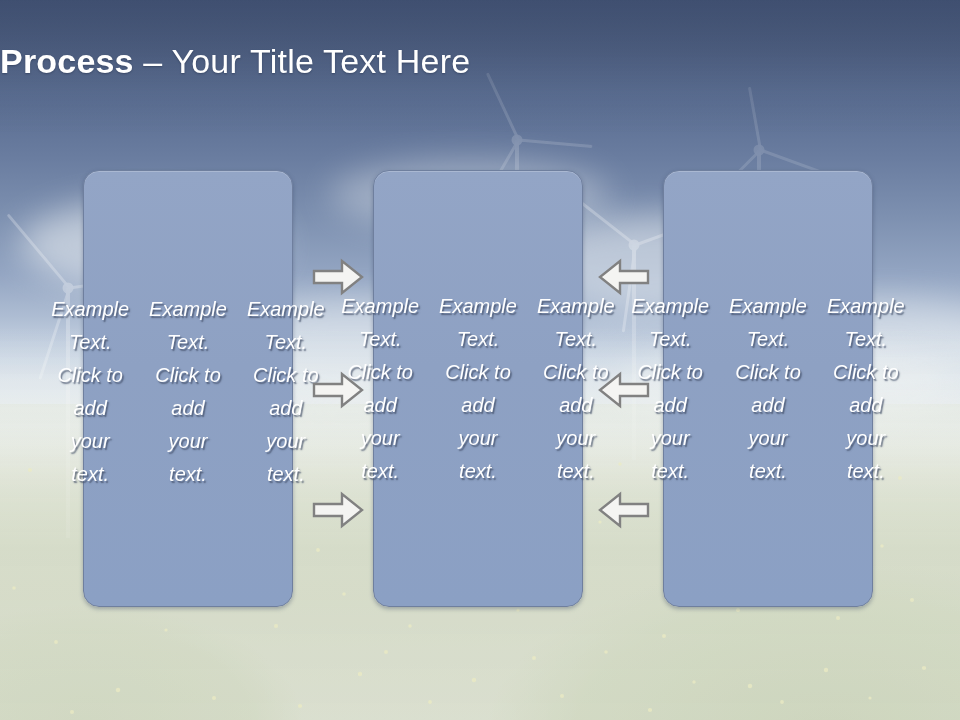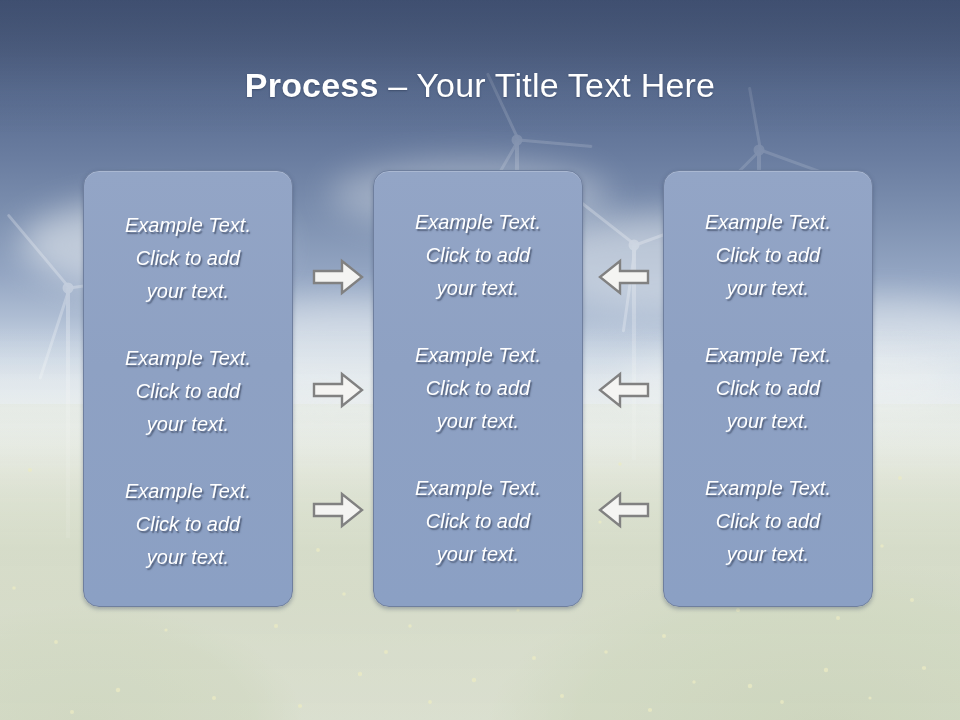--- a/index.html
+++ b/index.html
@@ -92,22 +92,22 @@
     background: linear-gradient(to bottom, rgba(255,255,255,0) 45%, rgba(238,241,232,.45) 62%, rgba(238,241,232,.42) 100%);
   }
   
   .bg-titleband {
     position: absolute; left: 0; right: 0; top: 0; height: 132px;
     background: linear-gradient(to bottom, rgba(58,73,104,.55), rgba(86,103,135,.18) 70%, rgba(120,136,166,0));
   }
 
   
   .title {
-    position: absolute; left: 0; right: 0; top: 64px;
-    text-align: center;
+    position: absolute; left: 0; right: 0; top: 40px;
+    text-align: left;
     color: #ffffff;
     font-size: 34px;
     line-height: 42px;
     letter-spacing: .2px;
     white-space: pre;
     text-shadow: 0 1px 2px rgba(30,42,66,.45);
   }
   .title .strong { font-weight: bold; }
   .title .light  { font-weight: normal; }
 
@@ -116,21 +116,21 @@
     position: absolute;
     width: 210px;
     top: 170px;
     height: 437px;
     border-radius: 16px;
     background: linear-gradient(to bottom, #93a5c6 0%, #8ea1c3 45%, #8ba0c4 100%);
     border: 1.5px solid #6f7f9e;
     box-shadow: 0 2px 4px rgba(40,55,85,.35), inset 0 1px 0 rgba(255,255,255,.22);
     box-sizing: border-box;
     display: flex;
-    flex-direction: column;
+    flex-direction: row;
     justify-content: center;
     align-items: center;
   }
   #col1 { left: 83px;  }
   #col2 { left: 373px; }
   #col3 { left: 663px; }
 
   .block {
     width: 100%;
     text-align: center;

